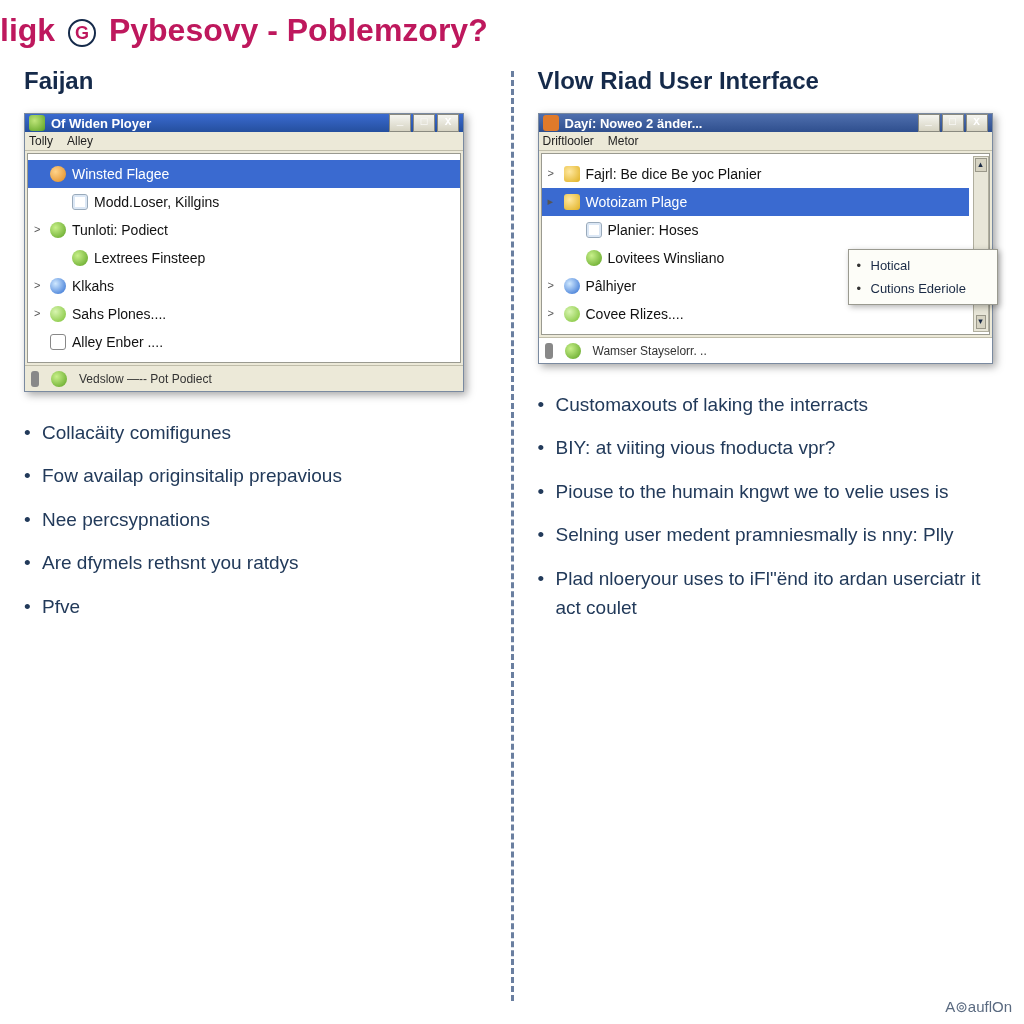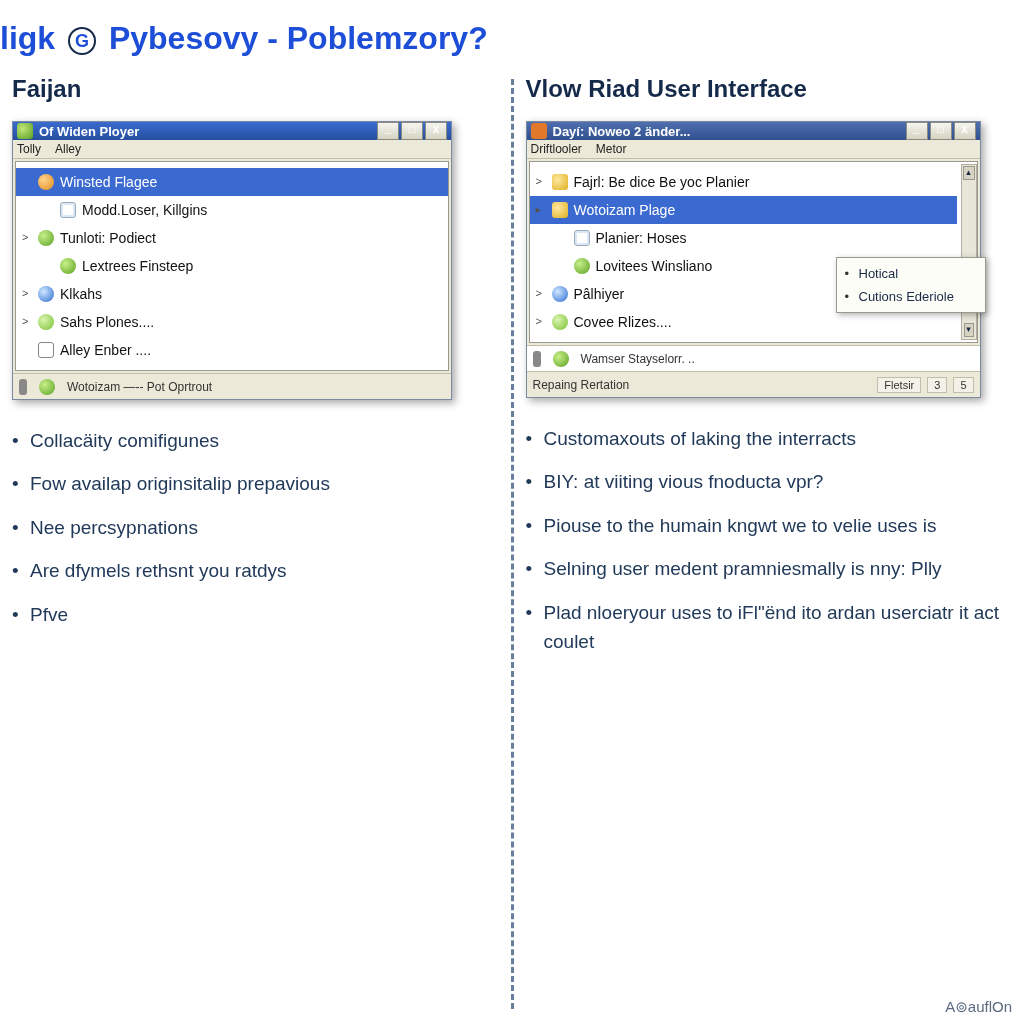--- a/index.html
+++ b/index.html
@@ -8,43 +8,43 @@
     height: 1024px;
     font-family: "Segoe UI", Tahoma, Arial, sans-serif;
     background: #fff;
     color: #1a2a45;
     overflow: hidden;
     position: relative;
   }
   .slide-title {
     font-size: 32px;
     font-weight: 700;
-    color: #1d4ed8;
-    padding: 20px 8px 18px 0;
+    color: #be185d;
+    padding: 12px 8px 18px 0;
   }
   .title-icon {
     display:inline-block;
     width:28px; height:28px;
     border:2px solid #152a4a;
     border-radius:50%;
     vertical-align:middle;
     text-align:center;
     font-size:18px;
     line-height:24px;
     font-weight:700;
     margin:0 4px;
   }
 
   .columns {
     display:flex;
     height: 940px;
   }
   .col {
     width: 50%;
-    padding: 0 12px;
+    padding: 0 24px;
   }
   .col-heading {
     font-size: 24px;
     font-weight: 700;
     color: #152a4a;
     margin-bottom: 18px;
   }
   .divider {
     width: 0;
     border-left: 3px dashed #6a7fa0;
@@ -291,21 +291,21 @@
           </div>
           <div class="tree-row">
             <span class="expander"></span>
             <span class="node-icon ic-cal"></span>
             <span>Alley Enber ....</span>
           </div>
         </div>
       <div class="statusbar">
         <span class="node-icon ic-bar"></span>
         <span class="node-icon ic-green"></span>
-        <span>Wotoizam —--  Pot Oprtrout</span>
+        <span>Vedslow —--  Pot Podiect</span>
       </div>
     </div>
 
     <ul class="bullets" id="left-bullets">
         <li>Collacäity comifigunes</li>
         <li>Fow availap originsitalip prepavious</li>
         <li>Nee percsypnations</li>
         <li>Are dfymels rethsnt you ratdys</li>
         <li>Pfve</li>
       </ul>
@@ -370,27 +370,20 @@
         <div class="popup">
           <div class="popup-item">Hotical</div>
           <div class="popup-item">Cutions Ederiole</div>
         </div>
       </div>
       <div class="statusbar" style="border-top:1px solid #c0bdaa; background:#fff">
         <span class="node-icon ic-bar"></span>
         <span class="node-icon ic-green"></span>
         <span>Wamser Stayselorr. ..</span>
       </div>
-      <div class="statusbar">
-        <span>Repaing Rertation</span>
-        <span class="status-spacer"></span>
-        <span class="status-cell">Fletsir</span>
-        <span class="status-cell">3</span>
-        <span class="status-cell">5</span>
-      </div>
     </div>
 
     <ul class="bullets" id="right-bullets">
         <li>Customaxouts of laking the interracts</li>
         <li>BIY: at viiting vious fnoducta vpr?</li>
         <li>Piouse to the humain kngwt we to velie uses is</li>
         <li>Selning user medent pramniesmally is nny: Plly</li>
         <li>Plad nloeryour uses to iFl"ënd ito ardan userciatr it act coulet</li>
       </ul>
   </div>

